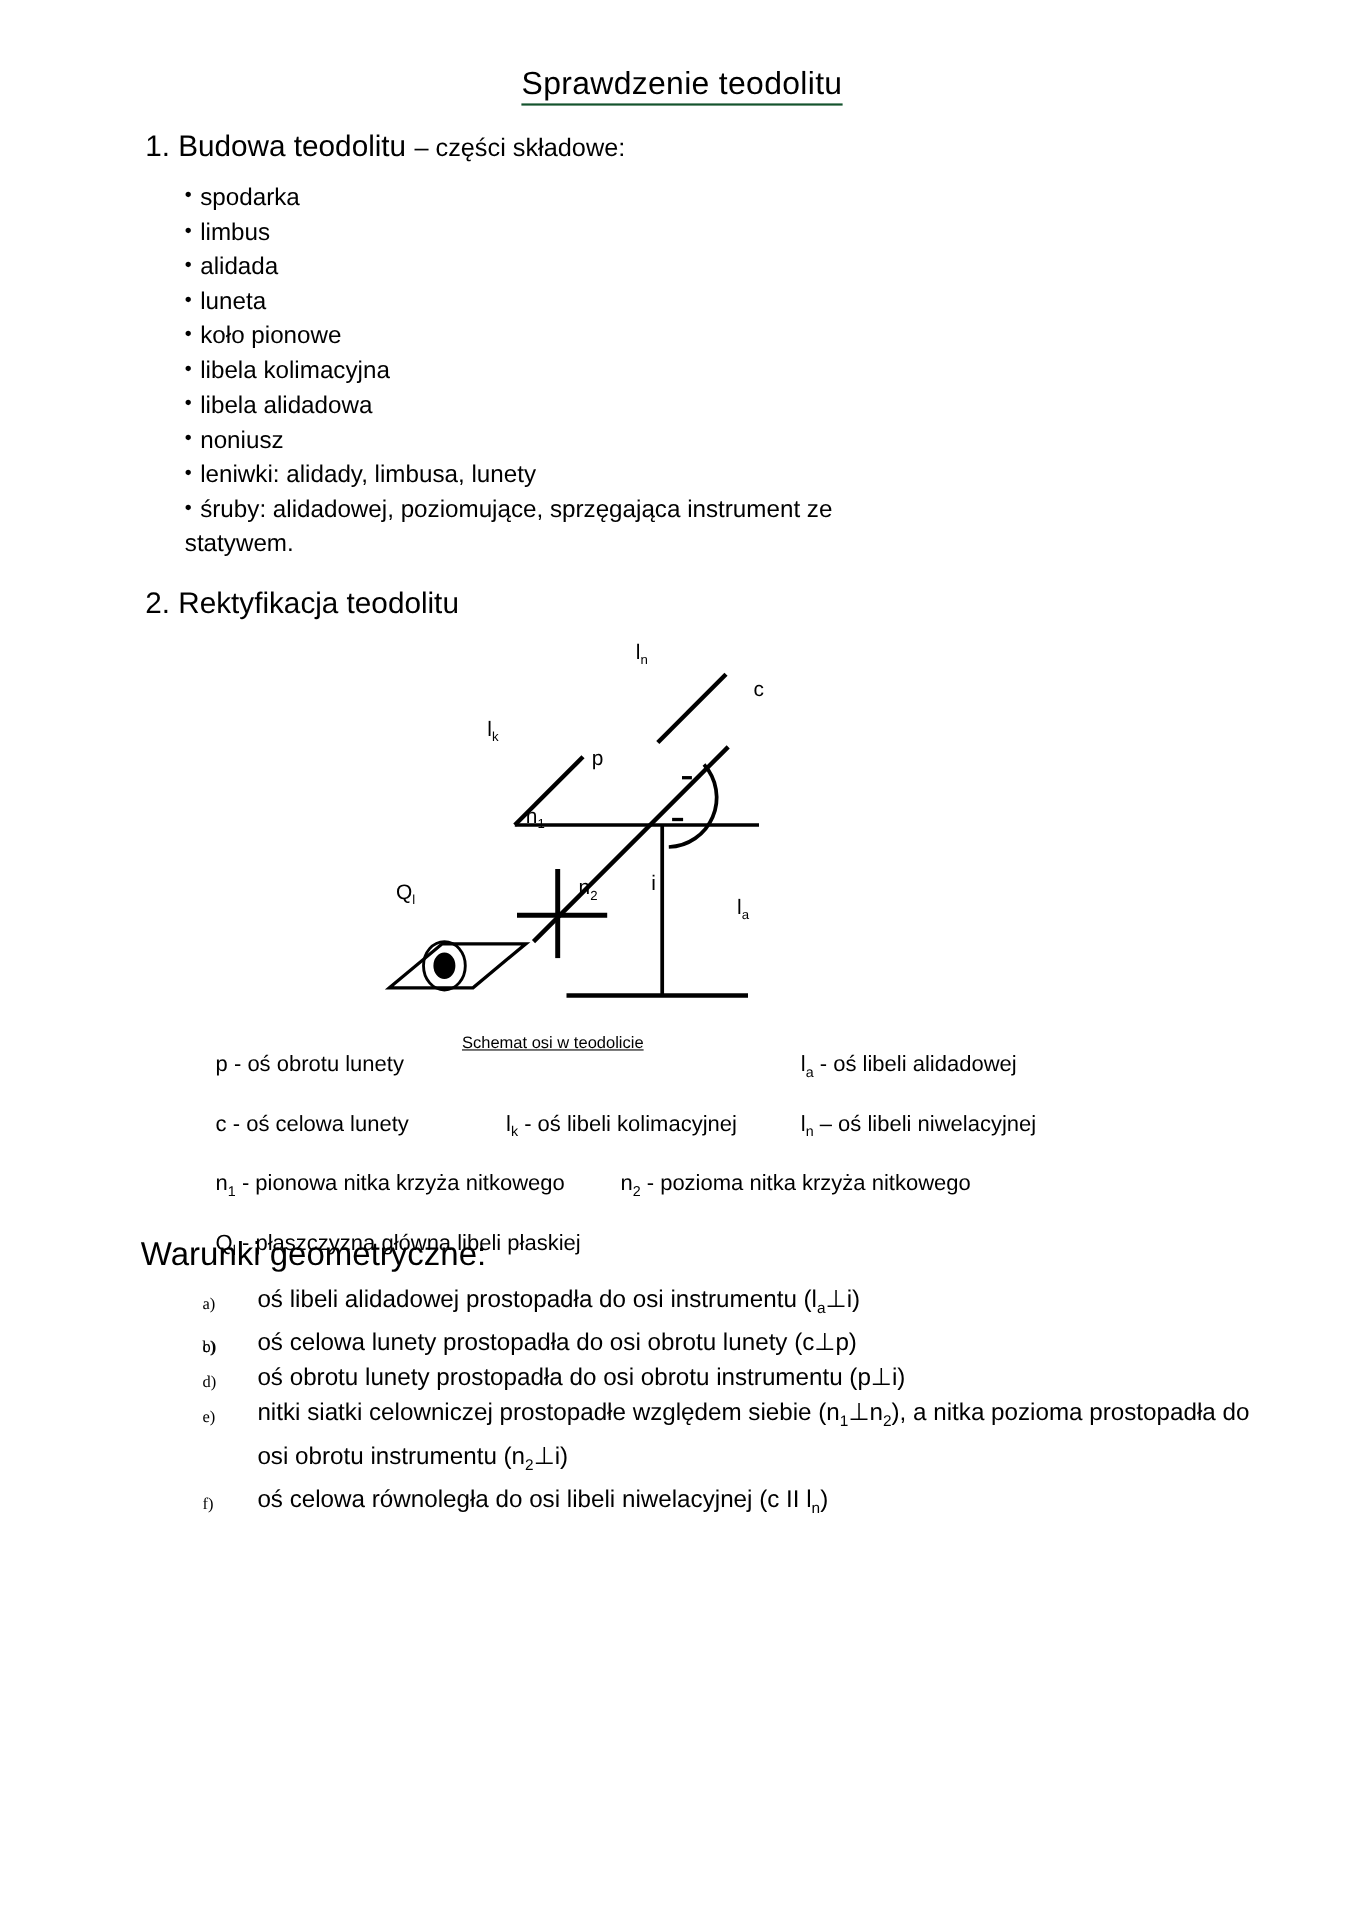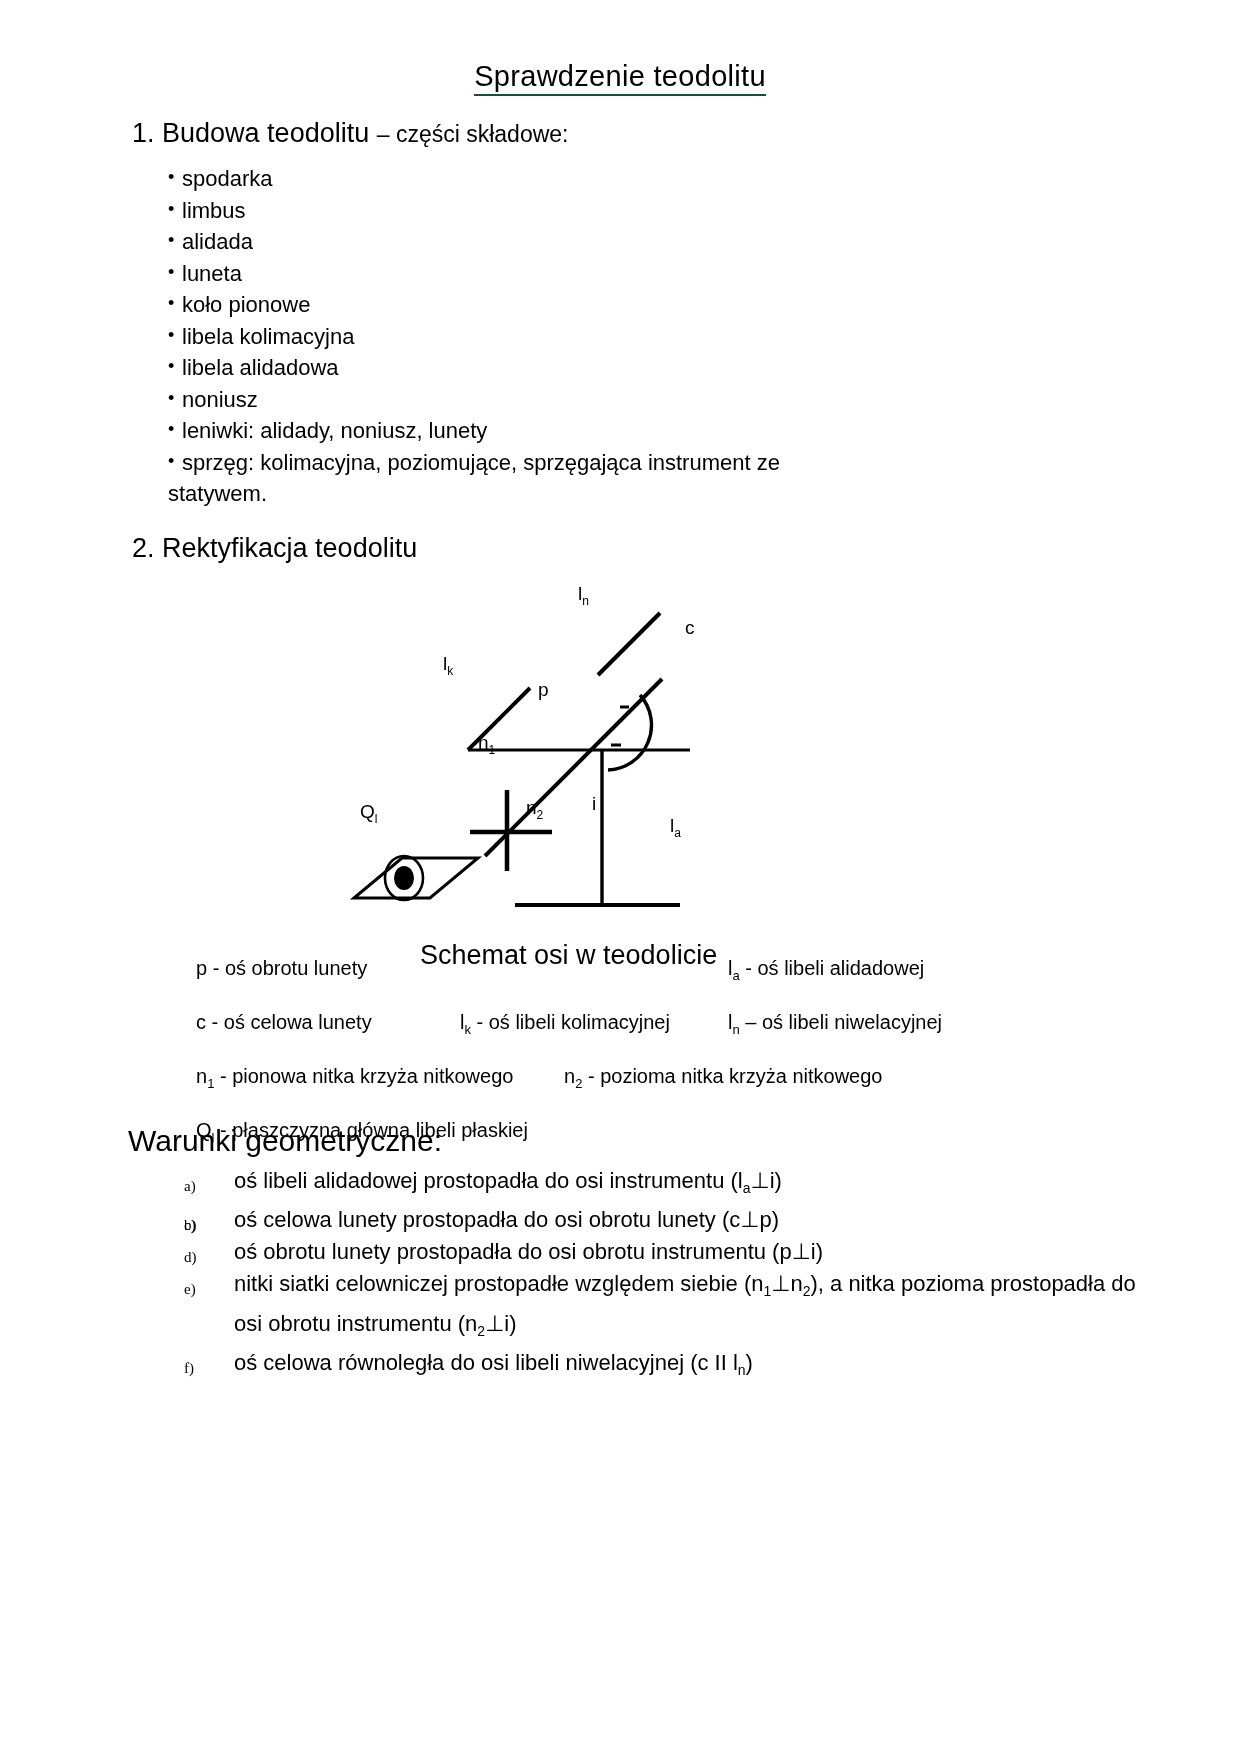--- a/index.html
+++ b/index.html
@@ -100,22 +100,23 @@
     font-family: "Liberation Sans", sans-serif;
     white-space: nowrap;
   }
   .dlabel sub { font-size: 12px; }
 
   
   .diagram-caption {
     position: absolute;
     top: 940px;
     left: 420px;
-    font-size: 27px;
-    white-space: nowrap;
+    font-size: 15px;
+    white-space: nowrap;
+    text-decoration: underline;
   }
 
   
   .legend {
     position: absolute;
     top: 955px;
     left: 196px;
     width: 1000px;
     font-size: 20px;
     line-height: 27px;
@@ -180,22 +181,22 @@
 
   <ul class="bullet-list">
     <li>spodarka</li>
     <li>limbus</li>
     <li>alidada</li>
     <li>luneta</li>
     <li>koło pionowe</li>
     <li>libela kolimacyjna</li>
     <li>libela alidadowa</li>
     <li>noniusz</li>
-    <li>leniwki: alidady, noniusz, lunety</li>
-    <li>sprzęg: kolimacyjna, poziomujące, sprzęgająca instrument ze</li>
+    <li>leniwki: alidady, limbusa, lunety</li>
+    <li>śruby: alidadowej, poziomujące, sprzęgająca instrument ze</li>
     <li class="cont">statywem.</li>
   </ul>
 
   <div class="sec2-heading">
     <span>2.</span>
     <span>Rektyfikacja teodolitu</span>
   </div>
 
   <div class="diagram">
     <svg width="460" height="370" viewBox="0 0 460 370">

